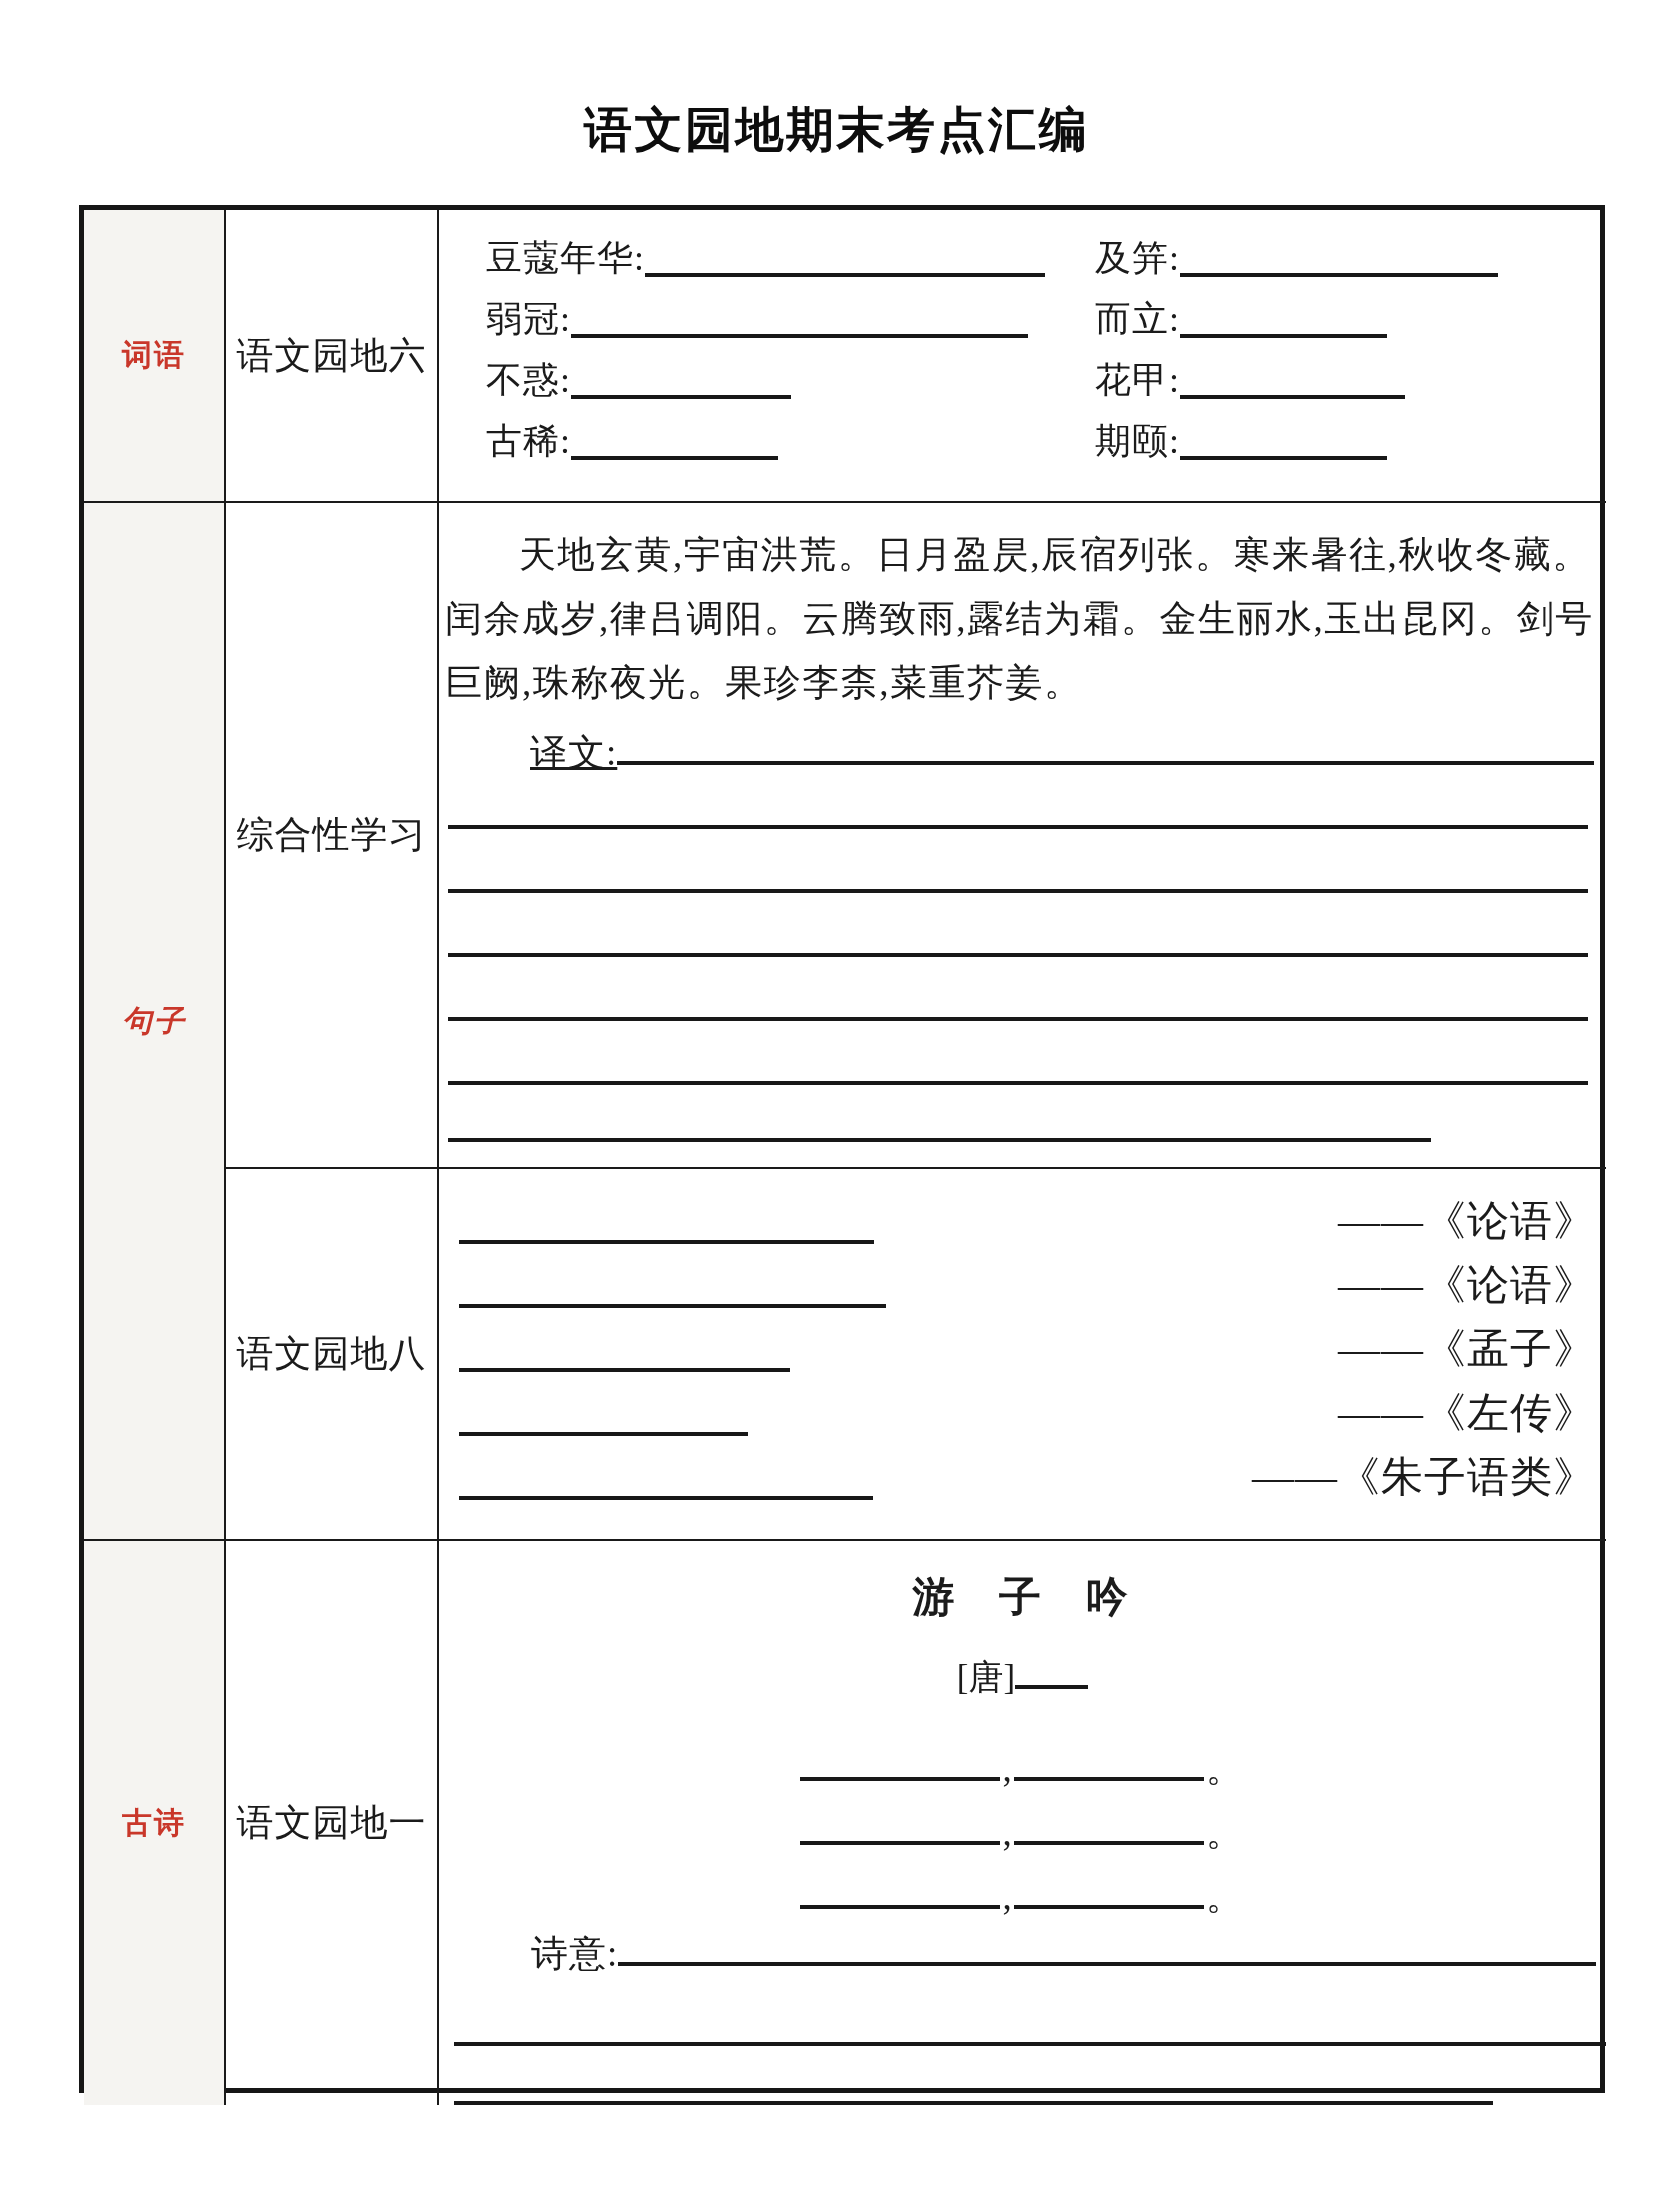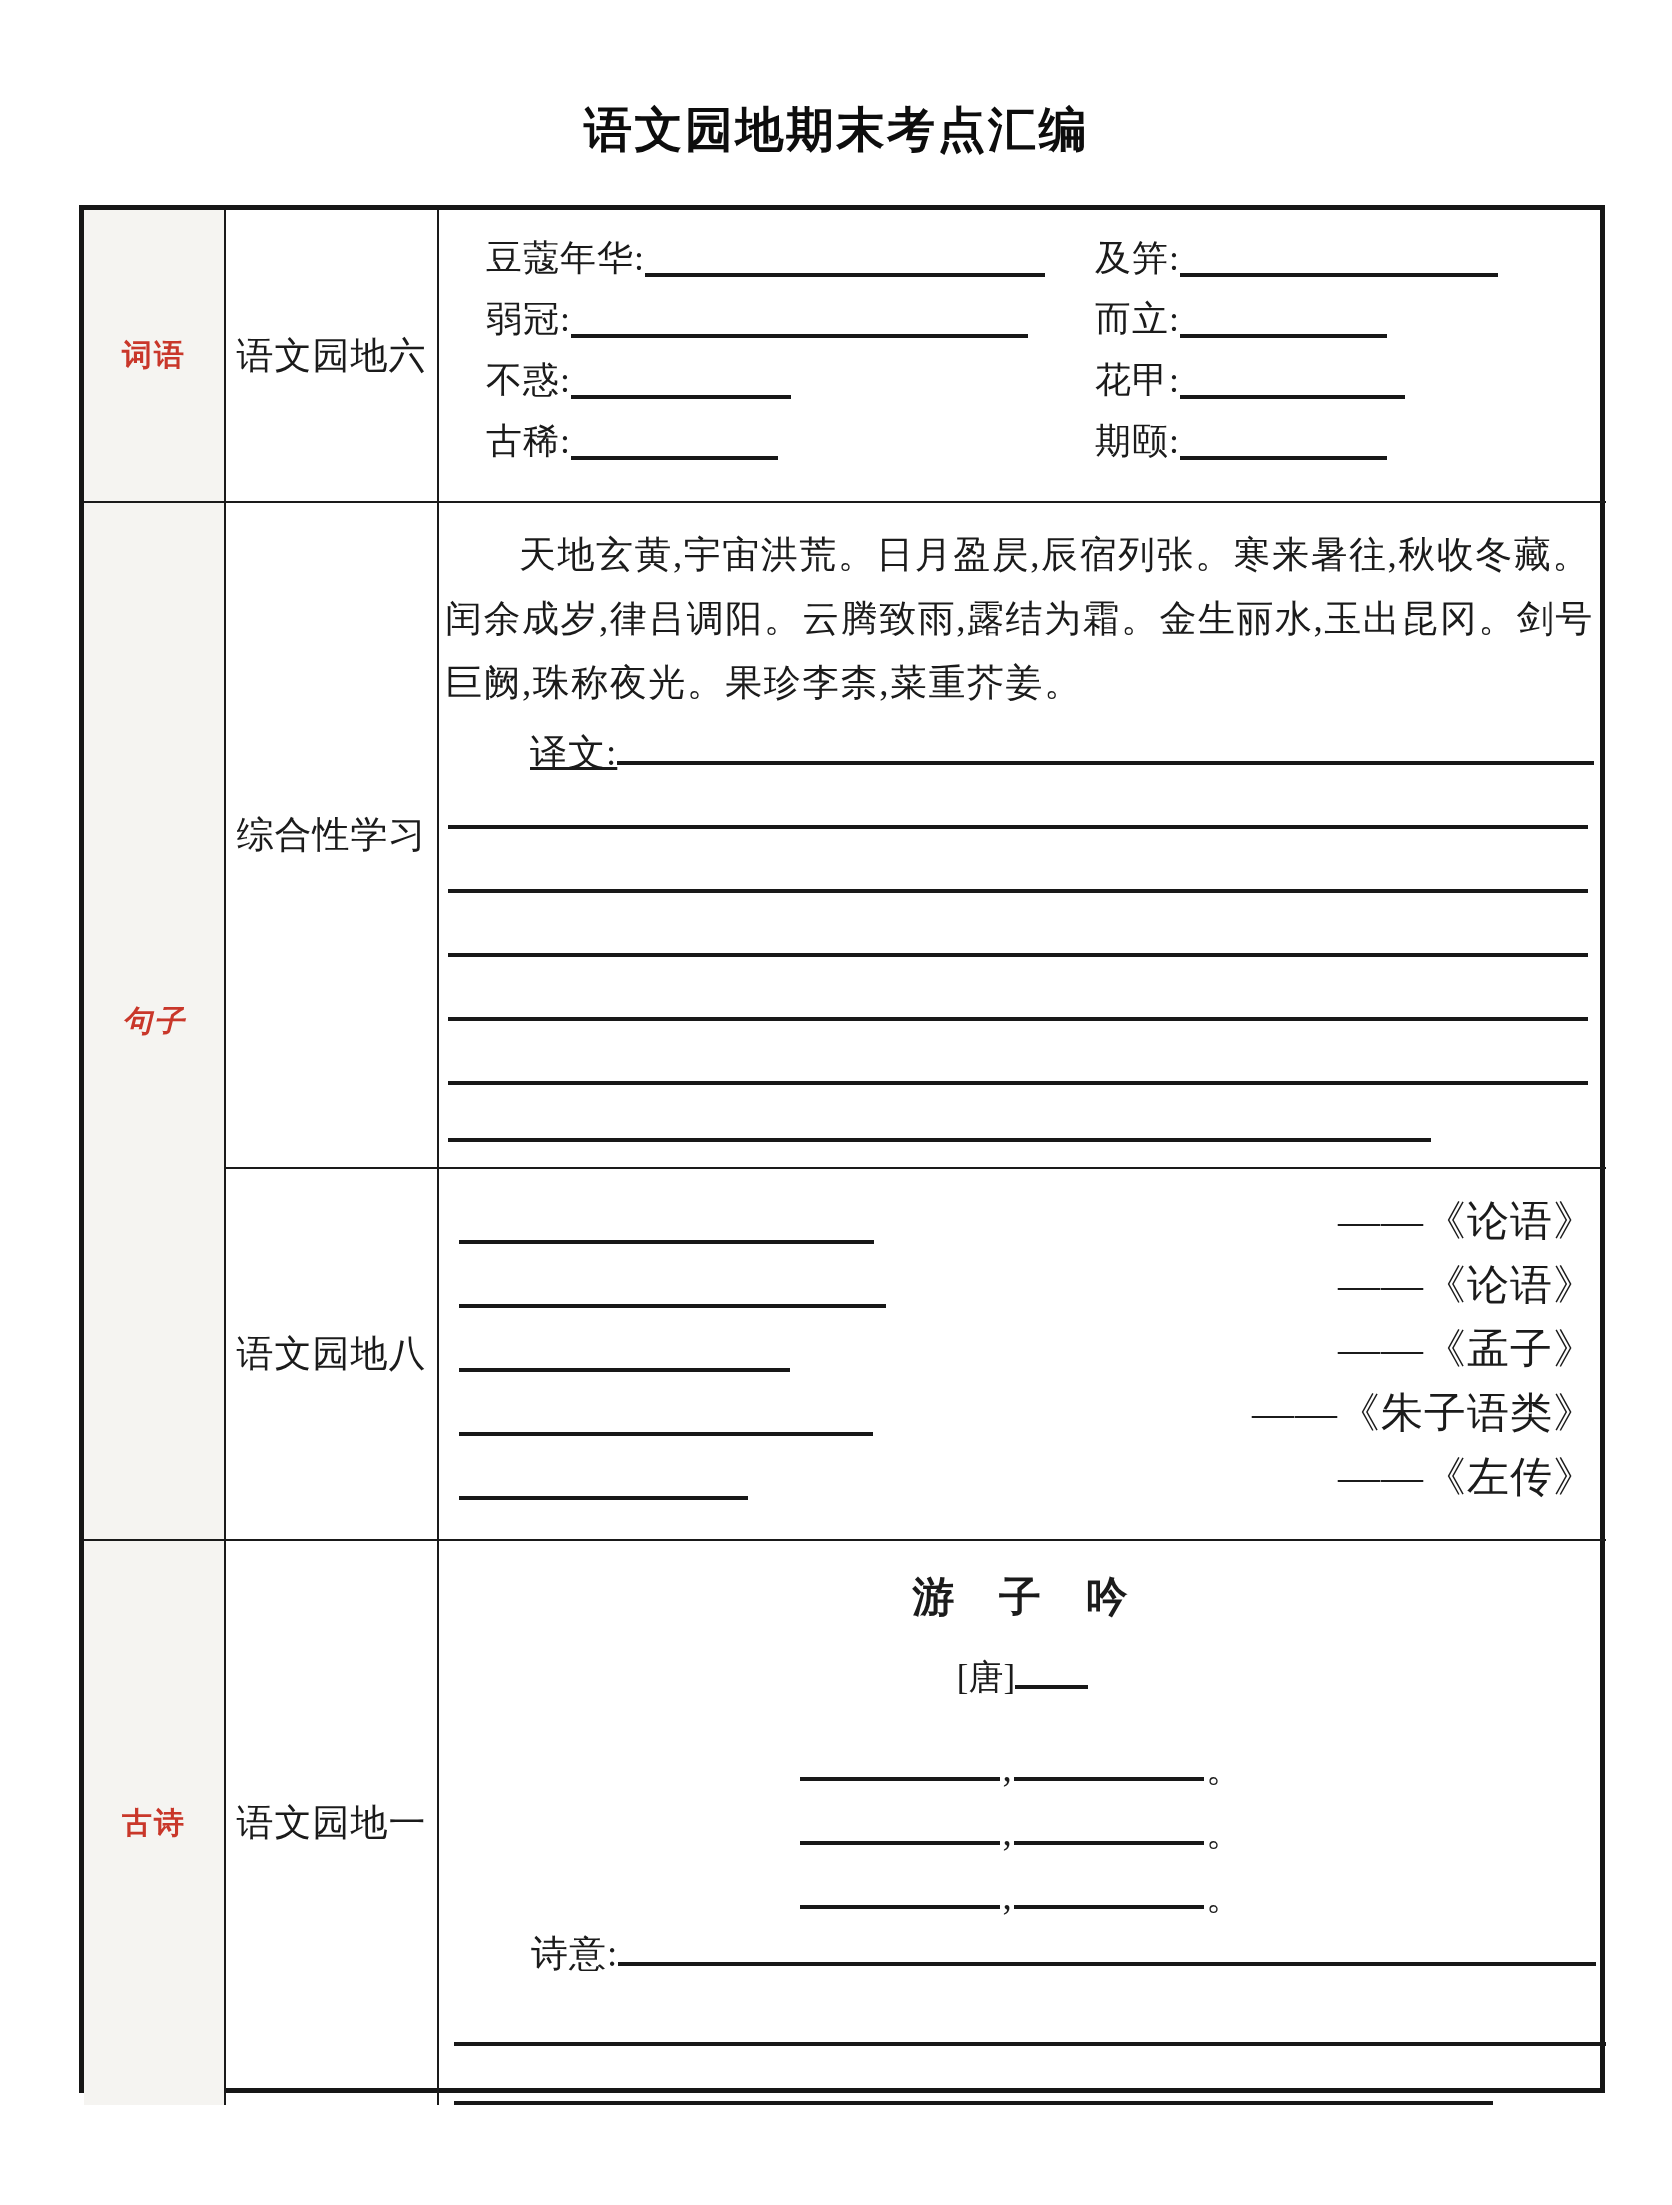--- a/index.html
+++ b/index.html
@@ -146,26 +146,26 @@
     </div>
     <div class="src-row">
       <span class="blank s2"></span>
       <span class="src-label">——《论语》</span>
     </div>
     <div class="src-row">
       <span class="blank s3"></span>
       <span class="src-label">——《孟子》</span>
     </div>
     <div class="src-row">
+      <span class="blank s4"></span>
+      <span class="src-label">——《左传》</span>
+    </div>
+    <div class="src-row">
       <span class="blank s5"></span>
       <span class="src-label">——《朱子语类》</span>
-    </div>
-    <div class="src-row">
-      <span class="blank s4"></span>
-      <span class="src-label">——《左传》</span>
     </div>
   </div>
 
   <div class="cell cat no-bb" style="grid-column:1; grid-row:4;">
     <span>古诗</span>
   </div>
   <div class="cell unit no-bb" style="grid-column:2; grid-row:4;">
     <span>语文园地一</span>
   </div>
   <div class="cell poem no-bb no-br" style="grid-column:3; grid-row:4;">

